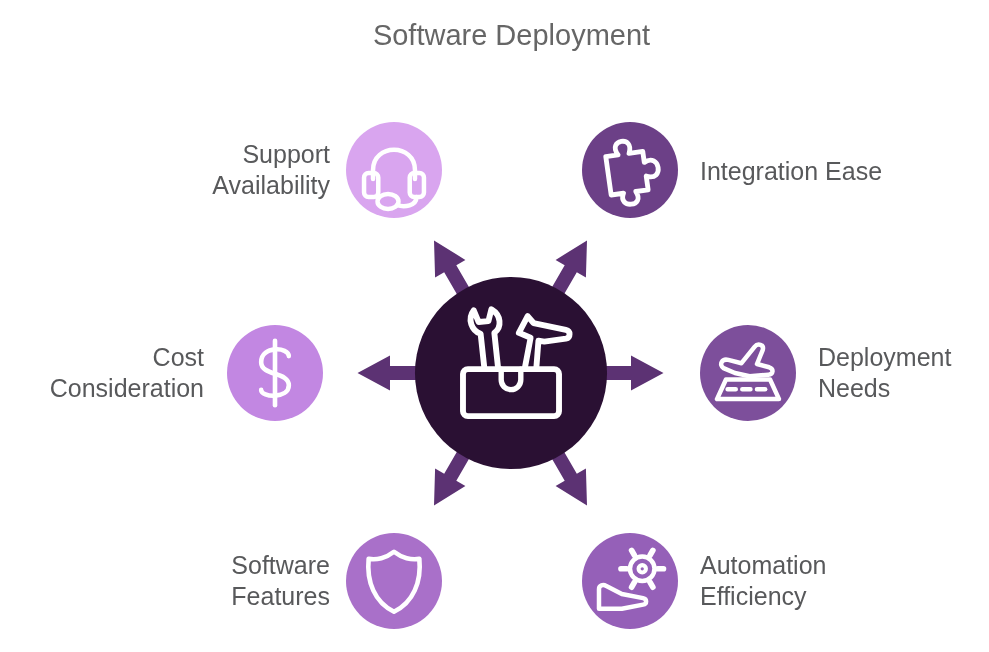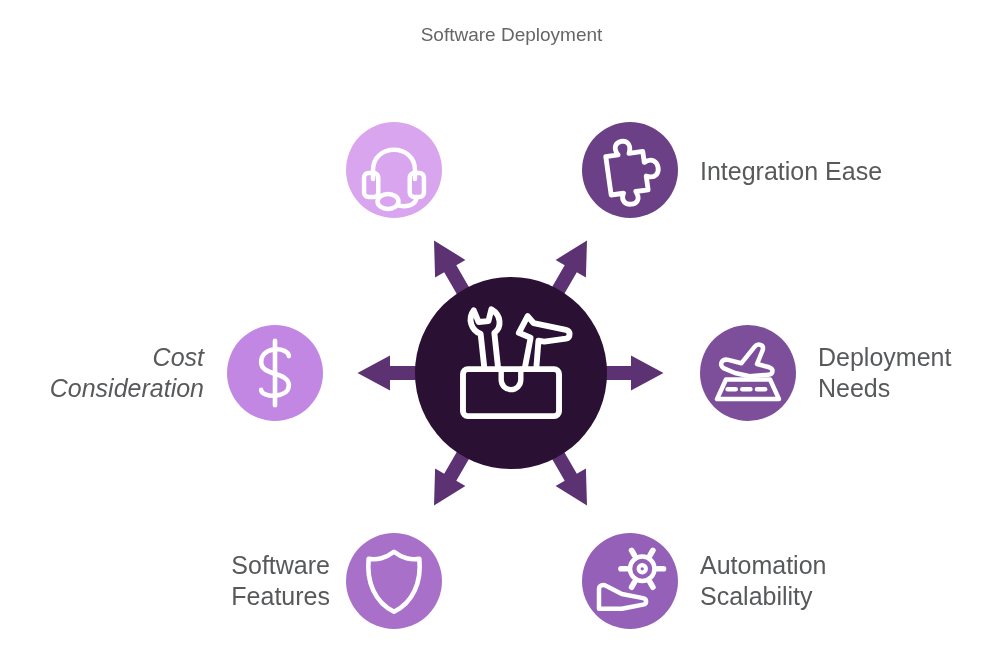--- a/index.html
+++ b/index.html
@@ -2,40 +2,40 @@
 <html><head>
 <meta charset="utf-8">
 <style>
   html,body{margin:0;padding:0;background:#ffffff;}
   .canvas{
     position:relative;width:989px;height:652px;background:#ffffff;overflow:hidden;
     font-family:"Liberation Sans","DejaVu Sans",sans-serif;
   }
   .title{
     position:absolute;top:20px;left:34px;right:0;
-    text-align:center;font-size:19px;line-height:30px;color:#666666;
+    text-align:center;font-size:29px;line-height:30px;color:#666666;
   }
   .arrows{position:absolute;left:0;top:0;width:989px;height:652px;}
   .node{position:absolute;width:96px;height:96px;}
   .node svg{display:block;width:96px;height:96px;}
   .hub{position:absolute;left:413px;top:275px;width:196px;height:196px;}
   .hub svg{display:block;width:196px;height:196px;}
   .node--support{left:346px;top:122px;}
   .node--integration{left:582px;top:122px;}
   .node--cost{left:227px;top:325px;}
   .node--scalability{left:700px;top:325px;}
   .node--security{left:346px;top:533px;}
   .node--automation{left:582px;top:533px;}
   .label{
     position:absolute;font-size:25px;line-height:31px;color:#58595b;
   }
   .label--right-aligned{text-align:right;}
   .label--support{right:659px;top:139px;width:180px;}
   .label--integration{left:700px;top:156px;width:240px;}
-  .label--cost{right:785px;top:342px;width:180px;font-style:italic;}
+  .label--cost{right:785px;top:342px;width:180px;}
   .label--scalability{left:818px;top:342px;width:150px;}
   .label--security{right:659px;top:550px;width:150px;}
   .label--automation{left:700px;top:550px;width:170px;}
 </style>
 </head>
 <body>
 
 <div class="canvas">
 
   <div class="title">Software Deployment</div>
@@ -68,20 +68,21 @@
       <circle cx="0" cy="0" r="50" fill="#d9a5ef"></circle>
       <g fill="none" stroke-width="6" stroke-linecap="round" stroke-linejoin="round" transform="scale(0.78)" stroke="#ffffff">
         <path d="M -28,12 L -28,0 C -28,-36 28,-36 28,0 L 28,12"></path>
         <rect x="-40" y="4" width="19" height="32" rx="6"></rect>
         <rect x="21" y="4" width="19" height="32" rx="6"></rect>
         <path d="M 30,36 C 30,48 14,50 4,47"></path>
         <ellipse cx="-8" cy="42" rx="14" ry="10"></ellipse>
       </g>
     </svg>
   </div>
+  <div class="label label--support label--right-aligned">Support Availability</div>
 
   <div class="node node--integration">
     <svg viewBox="-50 -50 100 100">
       <circle cx="0" cy="0" r="50" fill="#6c4087"></circle>
       <g fill="none" stroke-width="7" stroke-linecap="round" stroke-linejoin="round" transform="rotate(-8) scale(0.72)" stroke="#ffffff">
         <path d="M -32,-24 L -14,-24 C -28,-48 14,-50 2,-24 L 22,-24 L 22,-8 C 46,-20 48,24 22,12 L 22,32 L 4,32 C 16,56 -26,54 -14,32 L -32,32 Z"></path>
       </g>
     </svg>
   </div>
   <div class="label label--integration">Integration Ease</div>
@@ -130,15 +131,15 @@
           <line x1="0" y1="-19" x2="0" y2="-26" stroke-width="7" transform="rotate(90)"></line>
           <line x1="0" y1="-19" x2="0" y2="-26" stroke-width="7" transform="rotate(150)"></line>
           <line x1="0" y1="-19" x2="0" y2="-26" stroke-width="7" transform="rotate(210)"></line>
           <line x1="0" y1="-19" x2="0" y2="-26" stroke-width="7" transform="rotate(270)"></line>
           <line x1="0" y1="-19" x2="0" y2="-26" stroke-width="7" transform="rotate(330)"></line>
         </g>
         <path d="M -38,34 L -38,10 C -38,5 -33,4 -29,6 L -10,16 L 16,21 C 21,22 21,28 16,29 L -10,34 Z"></path>
       </g>
     </svg>
   </div>
-  <div class="label label--automation">Automation Scalability</div>
+  <div class="label label--automation">Automation Efficiency</div>
 
 </div>
 
 </body></html>

